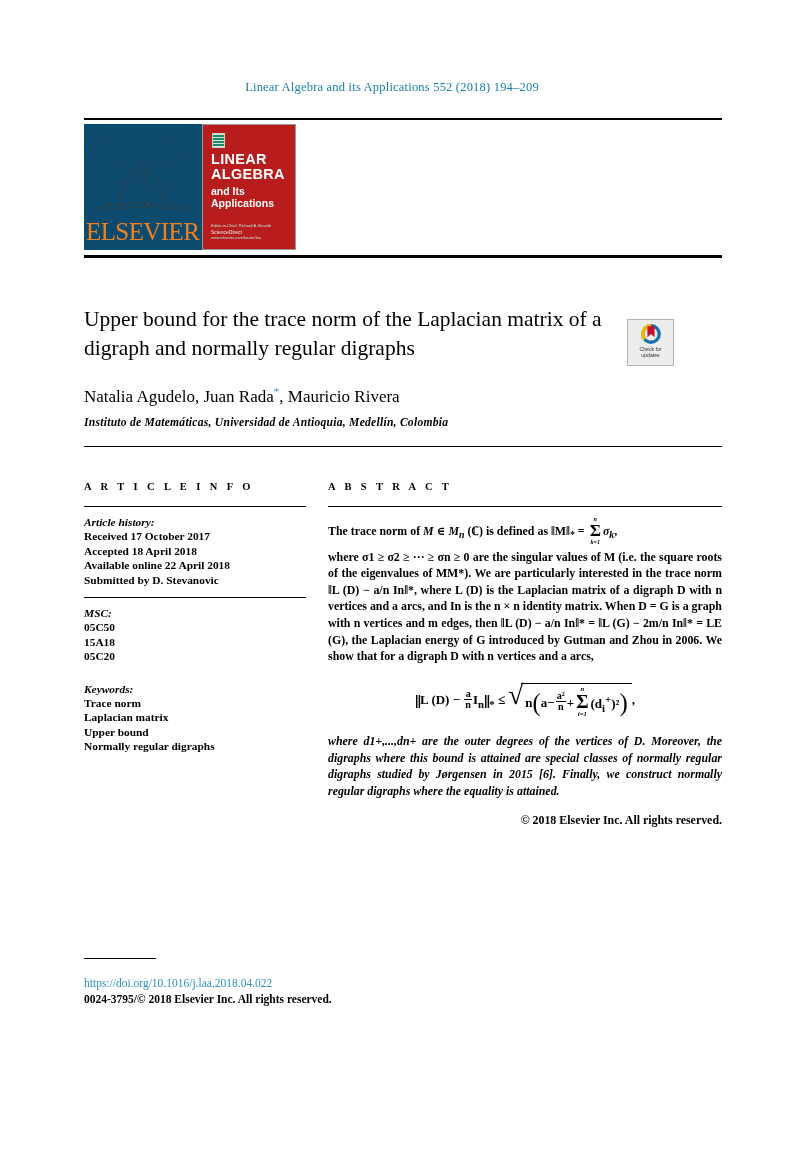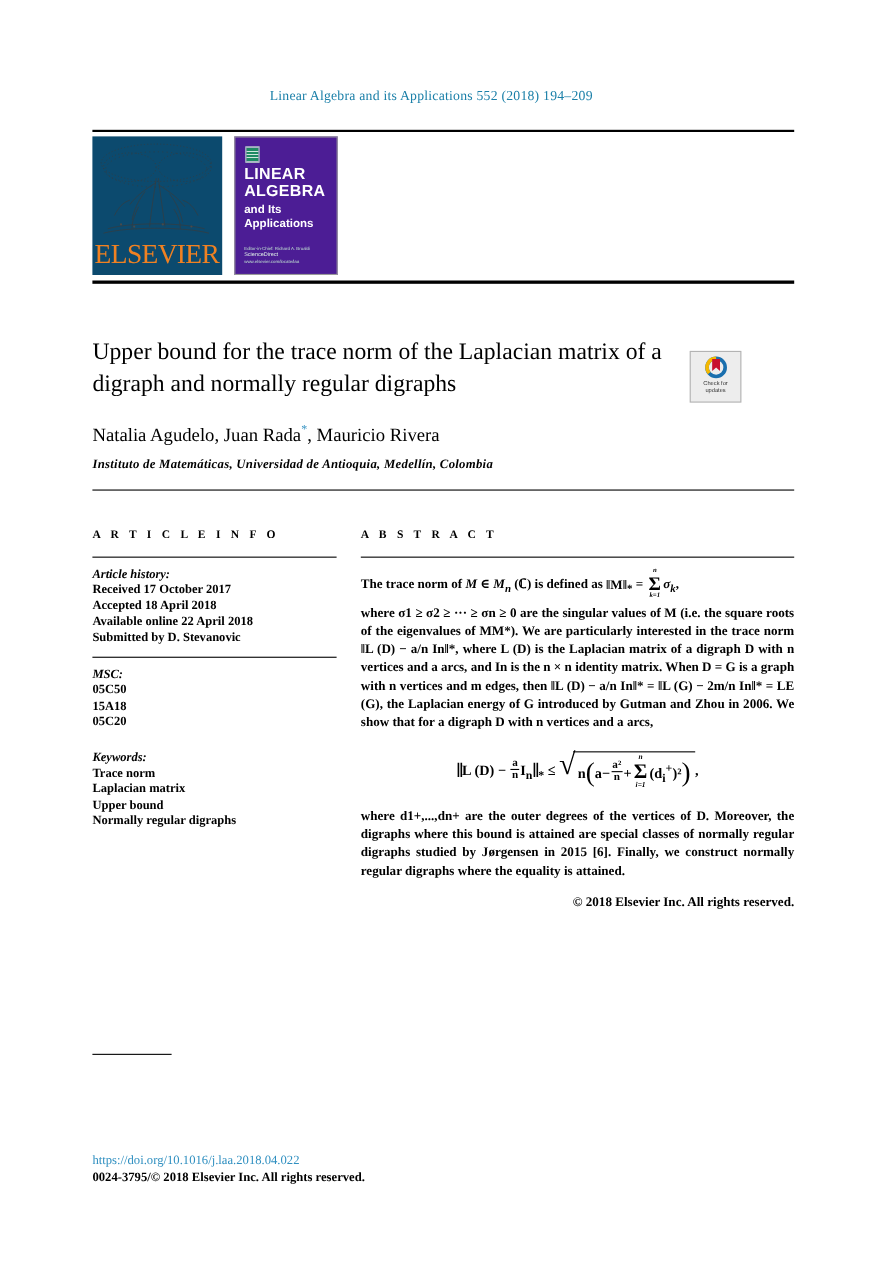--- a/index.html
+++ b/index.html
@@ -94,23 +94,23 @@
     font-family: "Liberation Serif", serif;
     word-spacing: 5px;
   }
   .journal-url {
     font-size: 11.5px;
     color: #2f8fc0;
   }
   .cover-box {
     flex: 0 0 92px;
     width: 92px;
-    margin-left: 11px;
+    margin-left: 0;
     border: 1px solid #9a9a9a;
-    background: #4c1d95;
+    background: #b91c1c;
     position: relative;
     overflow: hidden;
     font-family: "Liberation Sans", sans-serif;
     text-decoration: underline;
   }
   .cover-mark {
     position: absolute;
     left: 9px; top: 8px;
     width: 11px; height: 13px;
     background: repeating-linear-gradient(to bottom, #cfe7dc 0 1px, #1f8a63 1px 3px);
@@ -313,21 +313,21 @@
     margin-top: 7px;
     color: #000;
   }
   .foot-body .ital { font-style: italic; font-weight: bold; }
   .mail { color: #2f8fc0; }
   .foot-indent { display: inline-block; width: 11px; }
 
   .bottom {
     position: absolute;
     left: 84px;
-    top: 1048px;
+    top: 976px;
     width: 638px;
     font-size: 11.5px;
     line-height: 15.5px;
   }
   .doi-link { color: #2f8fc0; }
   .issn-line { font-weight: bold; }
 </style>
 </head>
 <body>
 
@@ -469,21 +469,21 @@
                 <span class="num mi">a²</span>
                 <span class="den mi">n</span>
               </span> + <span class="bigsum">
                 <span class="lim">n</span>
                 <span class="sig">Σ</span>
                 <span class="lim">i=1</span>
               </span><span>(<span class="mi">d</span><sub class="mi">i</sub><sup>+</sup>)²</span><span class="bigparen">)</span></span>
           </span>,
       </div>
 
-      <div class="abs-body" style="margin-top:14px;">where d1+,...,dn+ are the outer degrees of the vertices of D. Moreover, the digraphs where this bound is attained are special classes of normally regular digraphs studied by Jørgensen in 2015 [6]. Finally, we construct normally regular digraphs where the equality is attained.</div>
+      <div class="abs-body" style="margin-top:14px;font-style:italic;">where d1+,...,dn+ are the outer degrees of the vertices of D. Moreover, the digraphs where this bound is attained are special classes of normally regular digraphs studied by Jørgensen in 2015 [6]. Finally, we construct normally regular digraphs where the equality is attained.</div>
 
       <div class="copyright-line">© 2018 Elsevier Inc. All rights reserved.</div>
     </div>
 
   </div>
 
   <div class="foot">
     <div class="foot-rule"></div>
     <div class="foot-body">
     </div>

